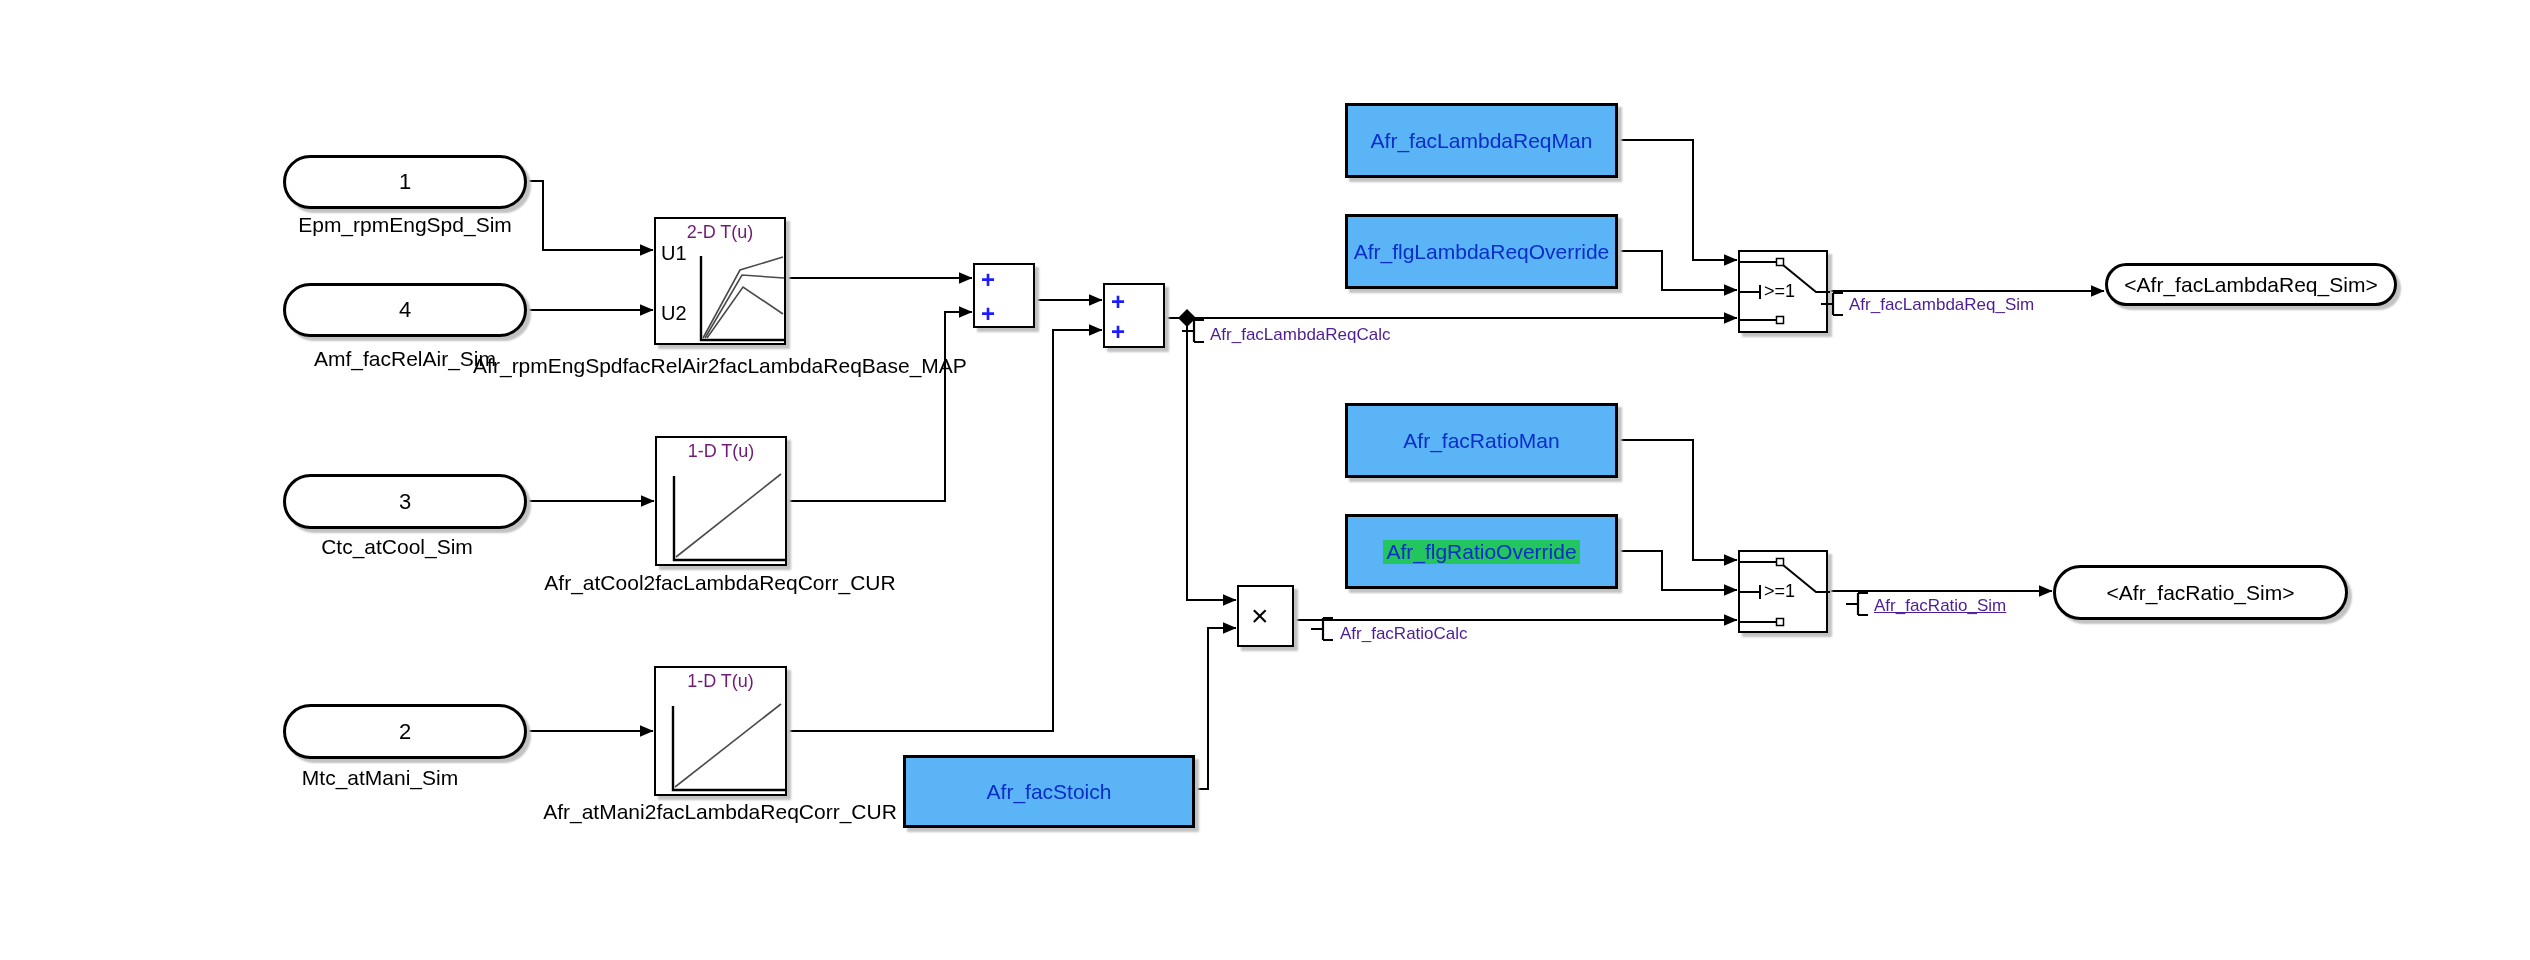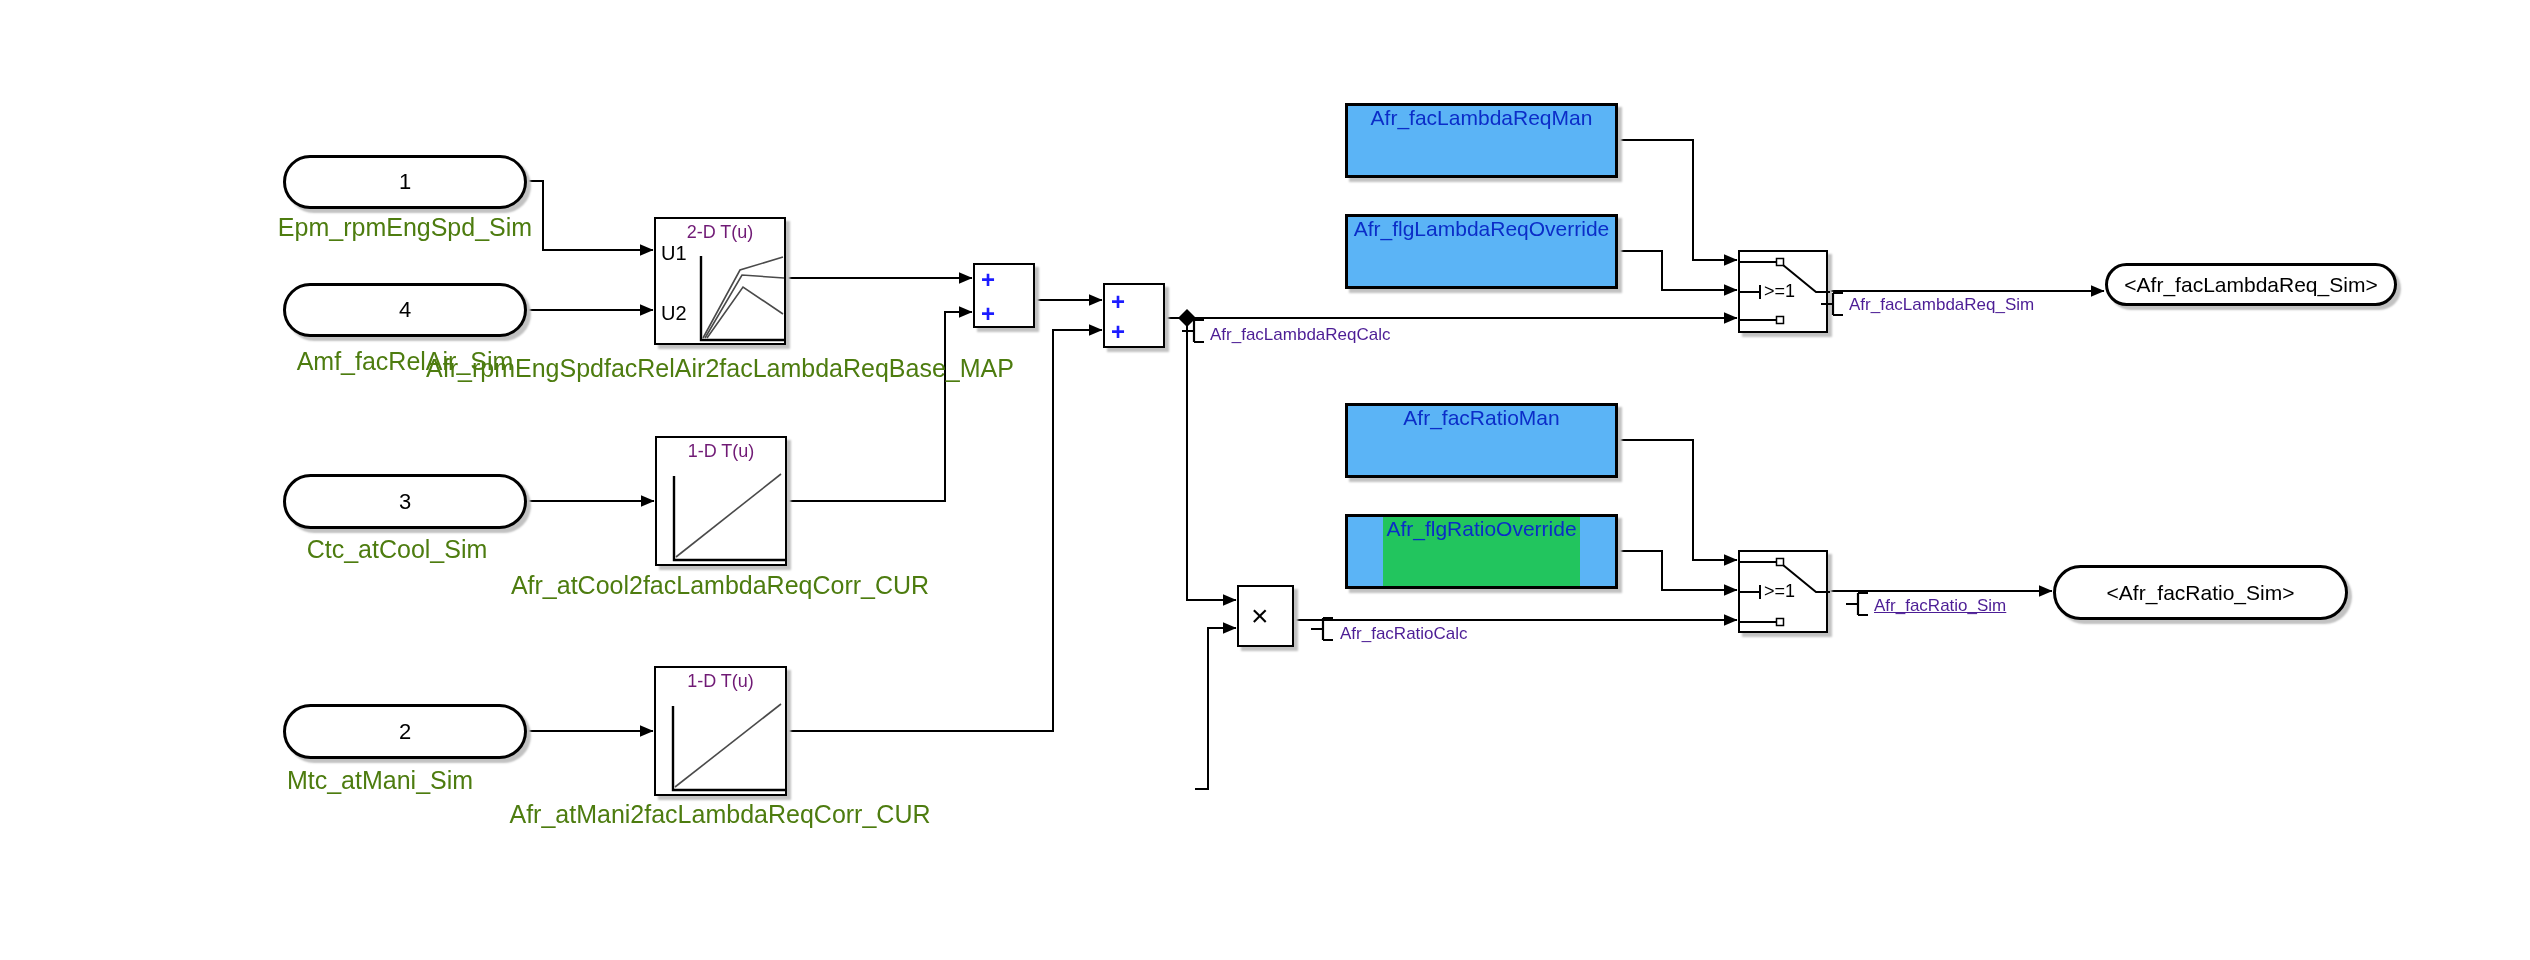--- a/index.html
+++ b/index.html
@@ -10,24 +10,24 @@
     font-family:"Liberation Sans", sans-serif;
     overflow:hidden;
   }
   #wires{position:absolute;left:0;top:0;}
   .wire{stroke:#000;stroke-width:2;fill:none;}
   .blk{position:absolute;box-sizing:border-box;background:#fff;border:2px solid #000;
        box-shadow:4px 4px 2px #c2c2c2;}
   .oval{border:3px solid #000;border-radius:28px;display:flex;align-items:center;justify-content:center;}
   .portnum{font-size:22px;color:#000;}
   .outtext{font-size:21px;color:#000;white-space:nowrap;}
-  .const{border:3px solid #000;background:#5BB4F6;display:flex;justify-content:center;}
+  .const{border:3px solid #000;background:#5BB4F6;display:flex;align-items:center;justify-content:center;}
   .const .ctext{font-size:21px;color:#0B2DC8;white-space:nowrap;}
   .hl{background:#22c55e;padding:0 3px;}
-  .bname{position:absolute;color:#4d7c0f;font-size:25px;white-space:nowrap;transform:translateX(-50%);}
+  .bname{position:absolute;color:#000000;font-size:21px;white-space:nowrap;transform:translateX(-50%);}
   .signame{position:absolute;color:#4c1d95;font-size:17px;white-space:nowrap;}
   .lkheader{position:absolute;top:3px;left:0;right:0;text-align:center;font-size:18px;color:#701a75;}
   .uport{position:absolute;left:5px;font-size:20px;color:#000;}
   .plus{position:absolute;left:6px;color:#1C1CFF;font-size:24px;font-weight:bold;line-height:26px;}
   .times{position:absolute;left:12px;top:50%;transform:translateY(-50%);font-size:30px;color:#000;line-height:30px;}
   .crit{position:absolute;left:24px;top:29px;font-size:18px;color:#000;}
   .glyphsvg{position:absolute;left:0;top:0;}
 </style>
 </head>
 <body>
@@ -130,20 +130,23 @@
   </div>
   <div class="blk const" style="left:1345px;top:214px;width:273px;height:75px;">
     <span class="ctext">Afr_flgLambdaReqOverride</span>
   </div>
   <div class="blk const" style="left:1345px;top:403px;width:273px;height:75px;">
     <span class="ctext">Afr_facRatioMan</span>
   </div>
   <div class="blk const" style="left:1345px;top:514px;width:273px;height:75px;">
     <span class="ctext hl">Afr_flgRatioOverride</span>
   </div>
+  <div class="blk const" style="left:903px;top:755px;width:292px;height:73px;">
+    <span class="ctext">Afr_facStoich</span>
+  </div>
 
   <div class="blk" style="left:1738px;top:250px;width:90px;height:83px;">
     <svg class="glyphsvg" width="90" height="83" viewBox="0 0 90 83">
       <path d="M0,10 H36" stroke="#000" stroke-width="2" fill="none"></path>
       <rect x="36.5" y="6.5" width="7" height="7" fill="#fff" stroke="#000" stroke-width="1.5"></rect>
       <path d="M43,13 L76,40 H90" stroke="#000" stroke-width="2" fill="none"></path>
       <path d="M0,40 H20 M20,33 V47" stroke="#000" stroke-width="2" fill="none"></path>
       <path d="M0,68 H36" stroke="#000" stroke-width="2" fill="none"></path>
       <rect x="36.5" y="64.5" width="7" height="7" fill="#fff" stroke="#000" stroke-width="1.5"></rect>
     </svg>

